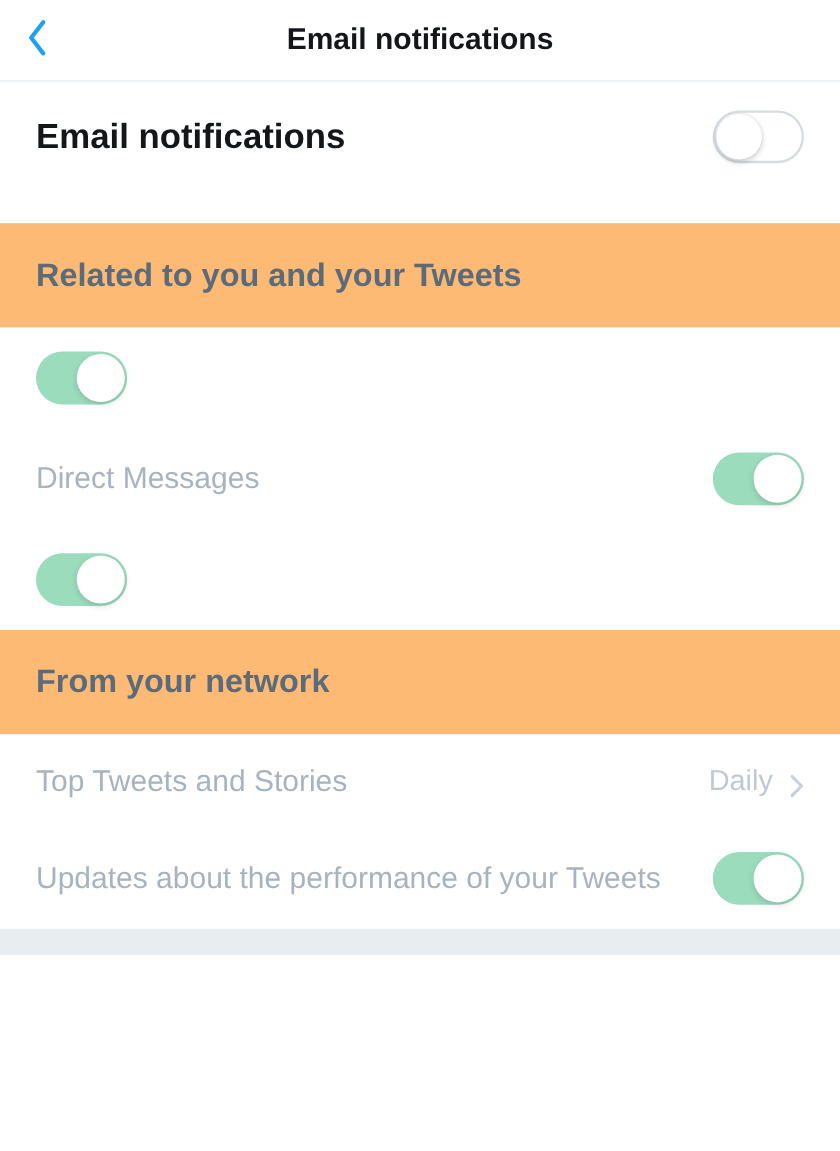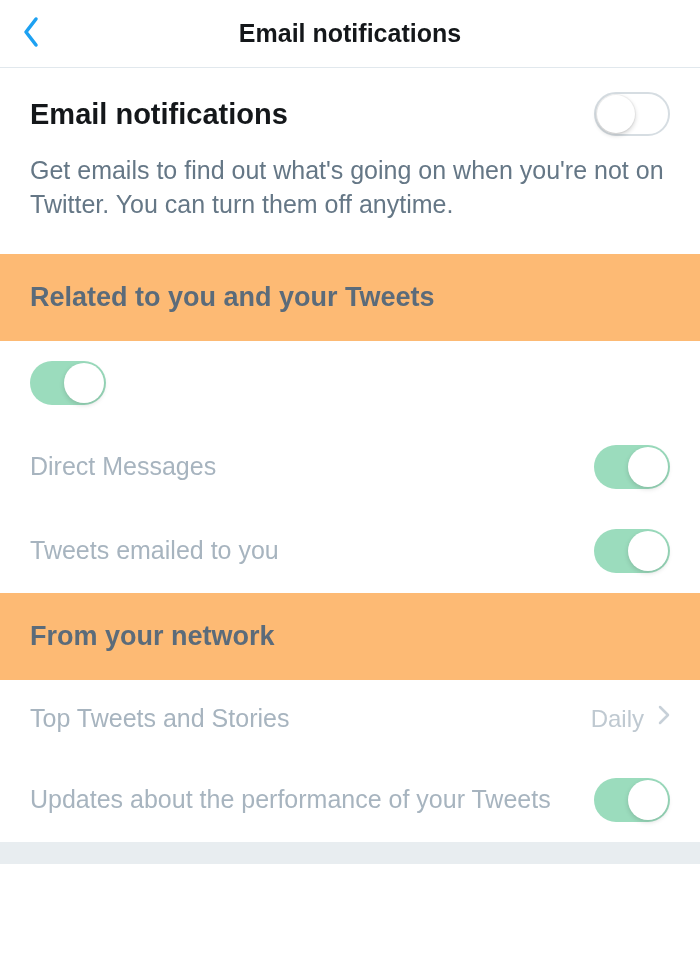--- a/index.html
+++ b/index.html
@@ -135,21 +135,21 @@
       align-items: center;
       justify-content: space-between;
       padding: 20px 30px;
       background: #ffffff;
       min-height: 78px;
       cursor: pointer;
       gap: 35px;
     }
     .right-group {
       display: flex;
-      align-items: flex-start;
+      align-items: flex-end;
     }
     .bottom-gap {
       height: 22px;
       background: #e8edf0;
     }
   </style>
 </head>
 <body>
 
 <div class="header">
@@ -163,42 +163,40 @@
   <div class="header-title">Email notifications</div>
 </div>
 
 <div class="section-main">
   <div class="main-row">
     <div class="main-title">Email notifications</div>
     <div class="toggle toggle-off">
       <div class="toggle-knob"></div>
     </div>
   </div>
-  <div class="main-desc">Get emails to find out what's going on when you're not on Twitter. You can turn them off anytime.</div>
 </div>
 
 <div class="section-header">
   <div class="section-header-title">Related to you and your Tweets</div>
 </div>
 
 <div class="setting-row">
   <div class="toggle toggle-on">
     <div class="toggle-knob"></div>
   </div>
 </div>
 
 <div class="setting-row">
   <div class="setting-label">Direct Messages</div>
   <div class="toggle toggle-on">
     <div class="toggle-knob"></div>
   </div>
 </div>
 
 <div class="setting-row">
-  <div class="setting-label">Tweets emailed to you</div>
   <div class="toggle toggle-on">
     <div class="toggle-knob"></div>
   </div>
 </div>
 
 <div class="section-header">
   <div class="section-header-title">From your network</div>
 </div>
 
 <div class="nav-row">

